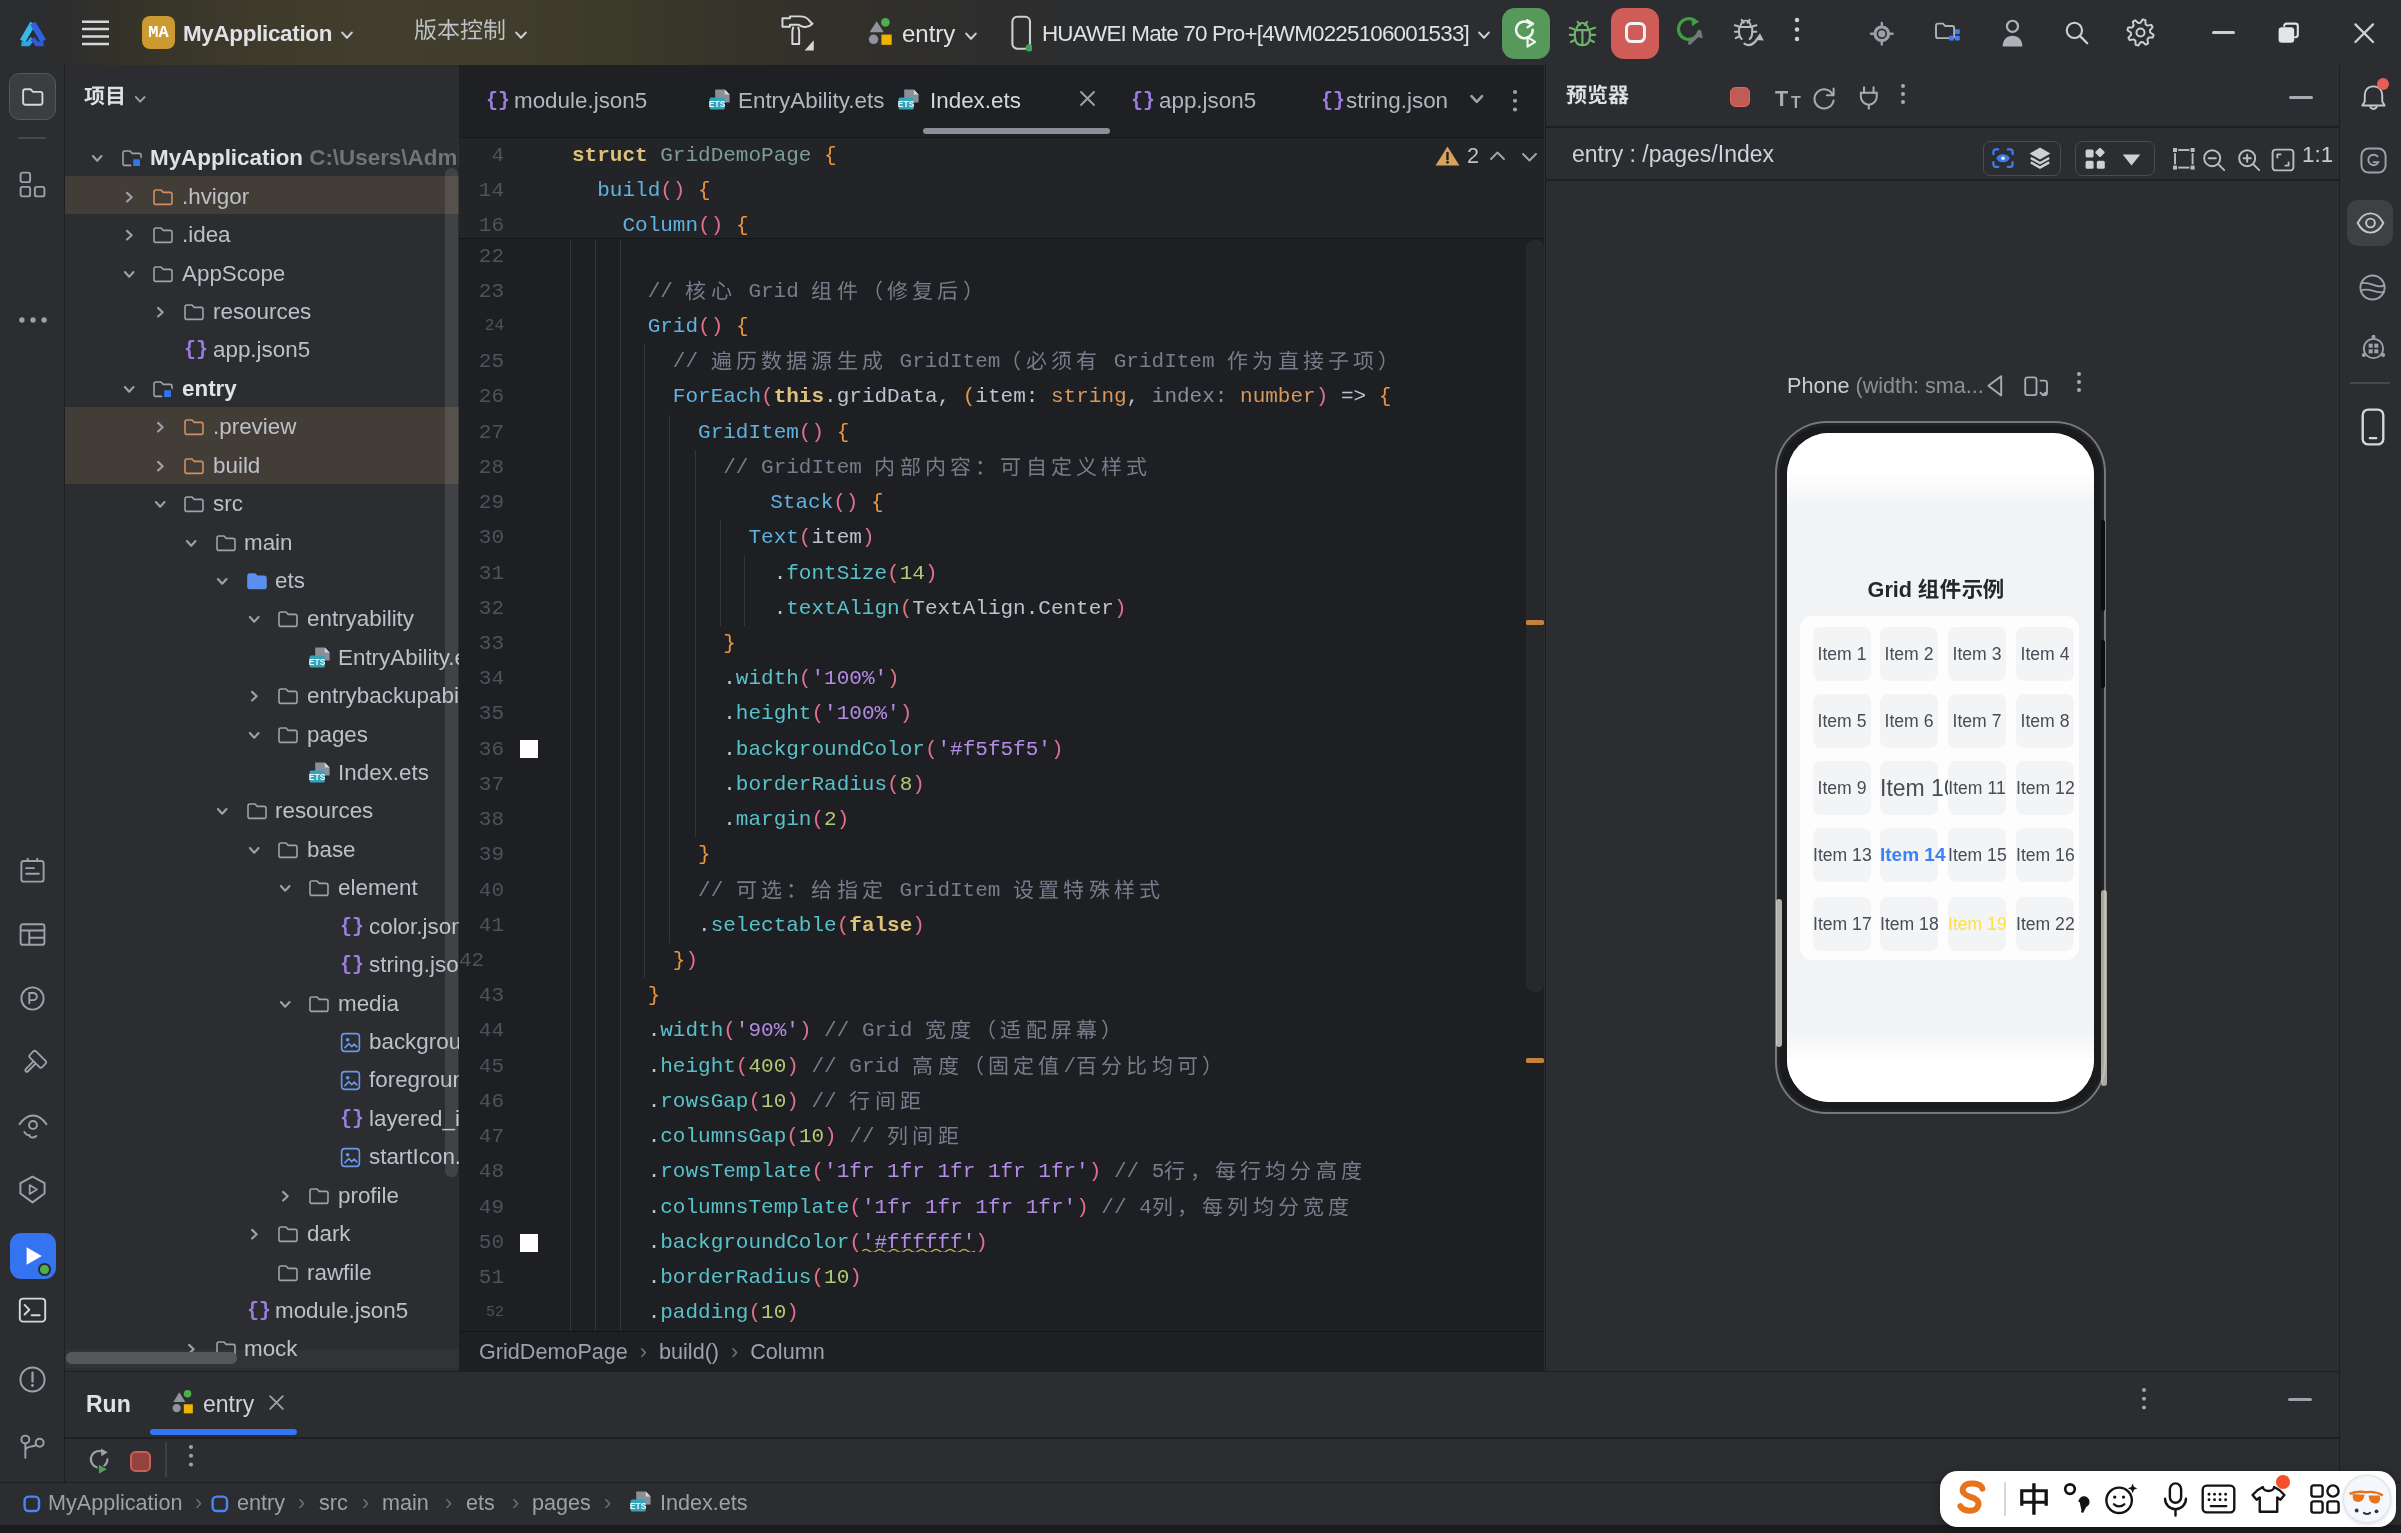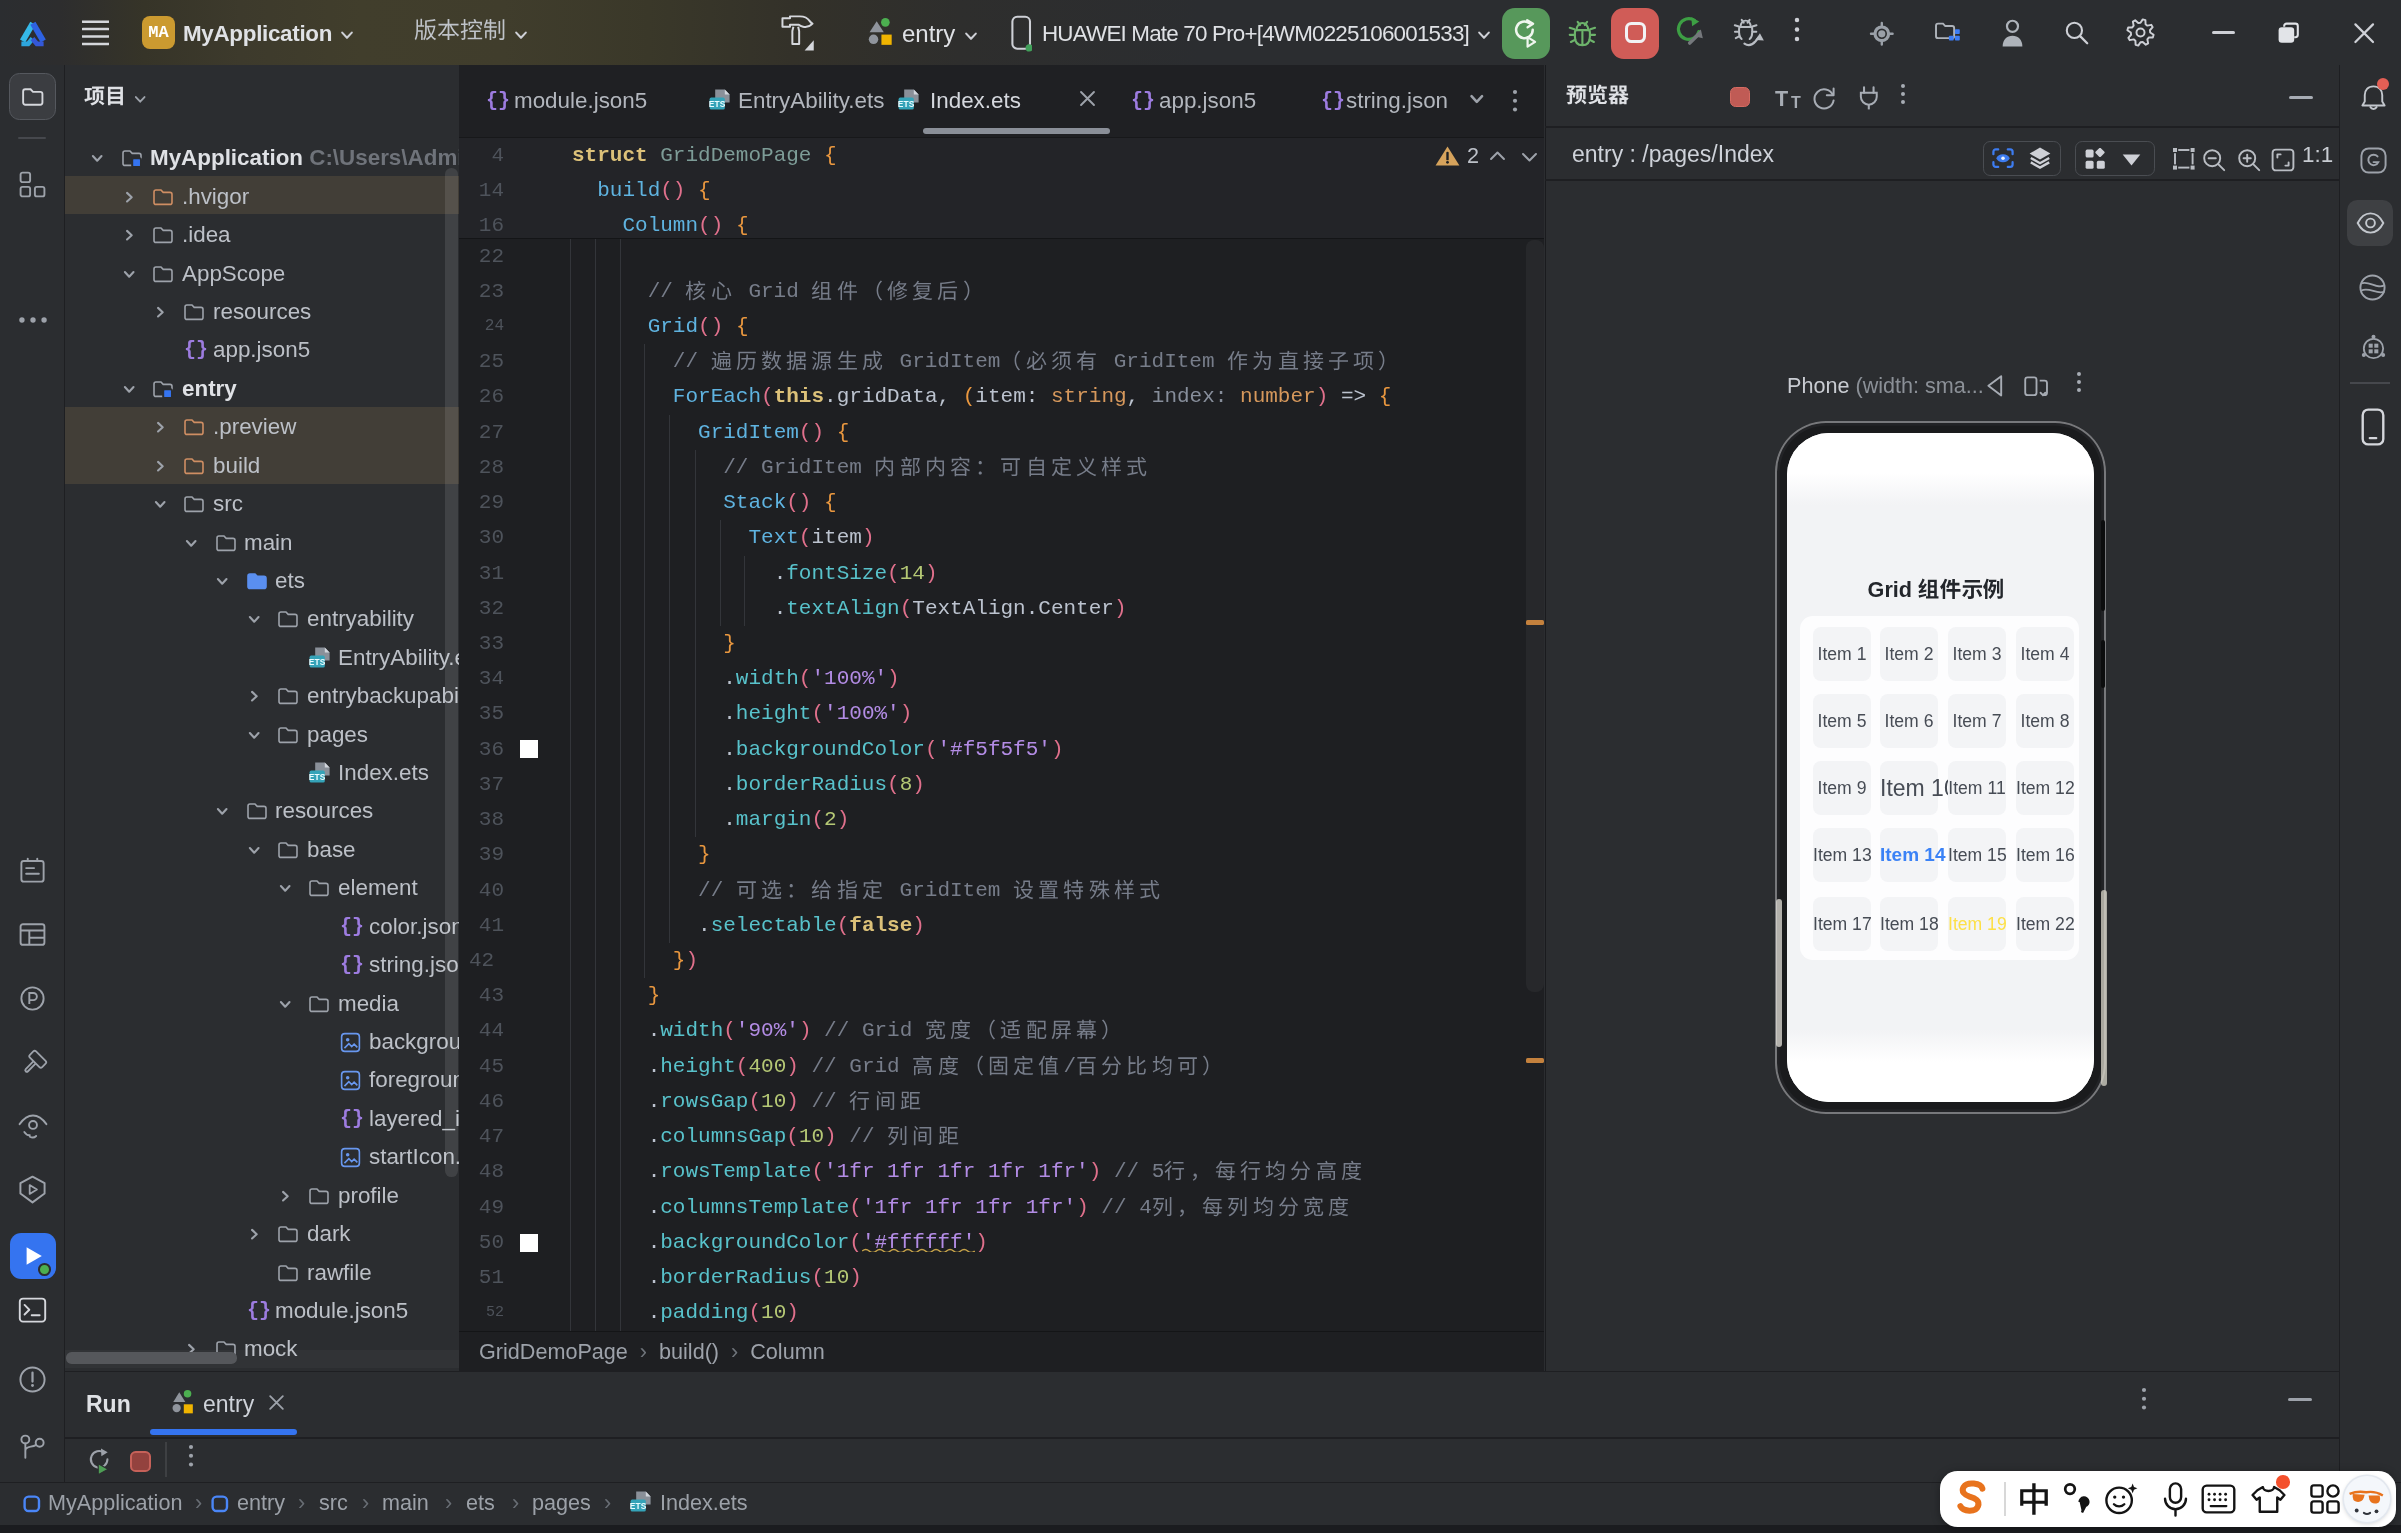--- a/index.html
+++ b/index.html
@@ -534,21 +534,21 @@
         </svg><svg class="ck" style="width:21px;height:21px;margin-right:4.2px;vertical-align:-4.1px" viewBox="0 0 1000 1000">
           <path fill="#777d8a" d="M224 502C203 683 148 826 36 913C54 924 85 949 97 963C164 905 212 829 247 736C339 909 489 944 698 944H932C935 922 949 886 960 868C911 869 739 869 702 869C643 869 588 866 538 857V655H836V585H538V421H795V348H211V421H460V836C378 805 315 746 276 641C286 600 294 556 300 510ZM426 54C443 84 461 122 472 153H82V371H156V224H841V371H918V153H558C548 120 522 70 500 33Z"></path>
         </svg><svg class="ck" style="width:21px;height:21px;margin-right:4.2px;vertical-align:-4.1px" viewBox="0 0 1000 1000">
           <path fill="#777d8a" d="M413 61C449 136 494 238 512 304L580 276C560 210 516 112 478 36ZM792 113C730 305 638 475 503 612C377 485 279 327 214 155L145 177C218 364 318 531 447 666C338 762 203 840 36 895C50 911 68 940 77 959C249 899 388 818 501 718C616 824 752 907 910 959C922 939 945 908 962 892C808 845 672 766 558 664C701 519 798 341 869 137Z"></path>
         </svg><svg class="ck" style="width:21px;height:21px;margin-right:4.2px;vertical-align:-4.1px" viewBox="0 0 1000 1000">
           <path fill="#777d8a" d="M441 69C475 120 511 188 525 231L595 202C580 159 542 94 507 44ZM822 37C800 96 762 176 728 232H399V301H624V439H430V508H624V649H361V720H624V959H699V720H947V649H699V508H895V439H699V301H928V232H807C837 182 870 119 898 63ZM183 40V233H55V303H183C154 439 93 599 31 683C44 701 63 734 71 756C112 695 152 599 183 498V959H255V440C282 490 313 548 326 581L373 525C356 497 282 382 255 346V303H361V233H255V40Z"></path>
         </svg><svg class="ck" style="width:21px;height:21px;margin-right:4.2px;vertical-align:-4.1px" viewBox="0 0 1000 1000">
           <path fill="#777d8a" d="M709 89C761 125 823 179 853 215L905 168C875 133 811 82 760 47ZM565 44C565 106 567 167 570 227H55V300H575C601 672 685 962 849 962C926 962 954 911 967 736C946 728 918 711 901 694C894 828 883 884 855 884C756 884 678 639 653 300H947V227H649C646 168 645 107 645 44ZM59 856 83 930C211 902 395 860 565 820L559 752L345 798V522H532V449H90V522H270V813Z"></path>
         </svg></span></div>
 <div style="position:absolute;left:459px;top:485px;width:45px;height:35px;line-height:35px;font-family:'Liberation Mono',monospace;font-size:21px;color:#4e535b;text-align:right;white-space:pre">29</div>
-<div style="position:absolute;left:572px;top:485px;height:35px;line-height:35px;font-family:'Liberation Mono',monospace;font-size:21px;white-space:pre">            <span style="color:#5fb3e0;">Stack</span><span style="color:#e0708c;">()</span> <span style="color:#e9973f;">{</span></div>
+<div style="position:absolute;left:572px;top:485px;height:35px;line-height:35px;font-family:'Liberation Mono',monospace;font-size:21px;white-space:pre">            <span style="color:#5fb3e0;margin-left:47px;">Stack</span><span style="color:#e0708c;">()</span> <span style="color:#e9973f;">{</span></div>
 <div style="position:absolute;left:459px;top:520px;width:45px;height:35px;line-height:35px;font-family:'Liberation Mono',monospace;font-size:21px;color:#4e535b;text-align:right;white-space:pre">30</div>
 <div style="position:absolute;left:572px;top:520px;height:35px;line-height:35px;font-family:'Liberation Mono',monospace;font-size:21px;white-space:pre">              <span style="color:#5fb3e0;">Text</span><span style="color:#e0708c;">(</span><span style="color:#bcc3cf;">item</span><span style="color:#e0708c;">)</span></div>
 <div style="position:absolute;left:459px;top:556px;width:45px;height:35px;line-height:35px;font-family:'Liberation Mono',monospace;font-size:21px;color:#4e535b;text-align:right;white-space:pre">31</div>
 <div style="position:absolute;left:572px;top:556px;height:35px;line-height:35px;font-family:'Liberation Mono',monospace;font-size:21px;white-space:pre">                <span style="color:#bcc3cf;">.</span><span style="color:#58c2cb;">fontSize</span><span style="color:#e0708c;">(</span><span style="color:#b5c875;">14</span><span style="color:#e0708c;">)</span></div>
 <div style="position:absolute;left:459px;top:591px;width:45px;height:35px;line-height:35px;font-family:'Liberation Mono',monospace;font-size:21px;color:#4e535b;text-align:right;white-space:pre">32</div>
 <div style="position:absolute;left:572px;top:591px;height:35px;line-height:35px;font-family:'Liberation Mono',monospace;font-size:21px;white-space:pre">                <span style="color:#bcc3cf;">.</span><span style="color:#58c2cb;">textAlign</span><span style="color:#e0708c;">(</span><span style="color:#bcc3cf;">TextAlign.Center</span><span style="color:#e0708c;">)</span></div>
 <div style="position:absolute;left:459px;top:626px;width:45px;height:35px;line-height:35px;font-family:'Liberation Mono',monospace;font-size:21px;color:#4e535b;text-align:right;white-space:pre">33</div>
 <div style="position:absolute;left:572px;top:626px;height:35px;line-height:35px;font-family:'Liberation Mono',monospace;font-size:21px;white-space:pre">            <span style="color:#e9973f;">}</span></div>
 <div style="position:absolute;left:459px;top:661px;width:45px;height:35px;line-height:35px;font-family:'Liberation Mono',monospace;font-size:21px;color:#4e535b;text-align:right;white-space:pre">34</div>
 <div style="position:absolute;left:572px;top:661px;height:35px;line-height:35px;font-family:'Liberation Mono',monospace;font-size:21px;white-space:pre">            <span style="color:#bcc3cf;">.</span><span style="color:#58c2cb;">width</span><span style="color:#e0708c;">(</span><span style="color:#b38ce5;">'100%'</span><span style="color:#e0708c;">)</span></div>
@@ -583,21 +583,21 @@
           <path fill="#777d8a" d="M457 668C506 717 559 786 580 832L640 793C616 747 562 681 513 634ZM642 39V148H447V218H642V344H389V415H764V534H405V605H764V867C764 881 760 885 744 885C727 887 673 887 613 885C623 906 633 938 636 960C712 960 764 958 795 947C827 935 836 913 836 867V605H952V534H836V415H958V344H713V218H912V148H713V39ZM97 117C88 242 69 372 39 456C54 462 84 478 97 488C112 442 125 383 136 318H212V563C149 581 92 598 47 610L63 686L212 638V960H284V615L387 581L381 511L284 541V318H379V246H284V41H212V246H147C152 207 156 168 160 128Z"></path>
         </svg><svg class="ck" style="width:21px;height:21px;margin-right:4.2px;vertical-align:-4.1px" viewBox="0 0 1000 1000">
           <path fill="#777d8a" d="M649 46V226H547C559 186 569 145 577 102L507 91C488 203 454 313 401 387L412 300L369 289L357 292H215C227 248 237 202 246 155H440V86H54V155H177C148 312 100 458 27 553C42 567 67 595 77 609C125 542 164 456 195 360H337C327 436 313 505 294 565C259 539 214 511 178 490L138 547C180 573 231 608 267 638C216 761 144 846 52 901C67 912 91 940 101 956C249 863 354 688 399 401C416 410 442 426 454 435C481 397 504 349 525 295H649V470H410V538H612C548 656 443 769 339 827C355 841 379 866 390 885C486 824 582 719 649 601V965H720V587C773 701 850 811 927 874C939 855 963 829 980 816C897 758 812 649 759 538H956V470H720V295H918V226H720V46Z"></path>
         </svg><svg class="ck" style="width:21px;height:21px;margin-right:4.2px;vertical-align:-4.1px" viewBox="0 0 1000 1000">
           <path fill="#777d8a" d="M441 69C475 120 511 188 525 231L595 202C580 159 542 94 507 44ZM822 37C800 96 762 176 728 232H399V301H624V439H430V508H624V649H361V720H624V959H699V720H947V649H699V508H895V439H699V301H928V232H807C837 182 870 119 898 63ZM183 40V233H55V303H183C154 439 93 599 31 683C44 701 63 734 71 756C112 695 152 599 183 498V959H255V440C282 490 313 548 326 581L373 525C356 497 282 382 255 346V303H361V233H255V40Z"></path>
         </svg><svg class="ck" style="width:21px;height:21px;margin-right:4.2px;vertical-align:-4.1px" viewBox="0 0 1000 1000">
           <path fill="#777d8a" d="M709 89C761 125 823 179 853 215L905 168C875 133 811 82 760 47ZM565 44C565 106 567 167 570 227H55V300H575C601 672 685 962 849 962C926 962 954 911 967 736C946 728 918 711 901 694C894 828 883 884 855 884C756 884 678 639 653 300H947V227H649C646 168 645 107 645 44ZM59 856 83 930C211 902 395 860 565 820L559 752L345 798V522H532V449H90V522H270V813Z"></path>
         </svg></span></div>
 <div style="position:absolute;left:459px;top:908px;width:45px;height:35px;line-height:35px;font-family:'Liberation Mono',monospace;font-size:21px;color:#4e535b;text-align:right;white-space:pre">41</div>
 <div style="position:absolute;left:572px;top:908px;height:35px;line-height:35px;font-family:'Liberation Mono',monospace;font-size:21px;white-space:pre">          <span style="color:#bcc3cf;">.</span><span style="color:#58c2cb;">selectable</span><span style="color:#e0708c;">(</span><span style="color:#dcc179;font-weight:700;">false</span><span style="color:#e0708c;">)</span></div>
-<div style="position:absolute;left:459px;top:943px;width:45px;height:35px;line-height:35px;font-family:'Liberation Mono',monospace;font-size:21px;color:#4e535b;text-align:center;white-space:pre">42</div>
+<div style="position:absolute;left:459px;top:943px;width:45px;height:35px;line-height:35px;font-family:'Liberation Mono',monospace;font-size:21px;color:#4e535b;text-align:left;white-space:pre">42</div>
 <div style="position:absolute;left:572px;top:943px;height:35px;line-height:35px;font-family:'Liberation Mono',monospace;font-size:21px;white-space:pre">        <span style="color:#e9973f;">}</span><span style="color:#e0708c;">)</span></div>
 <div style="position:absolute;left:459px;top:978px;width:45px;height:35px;line-height:35px;font-family:'Liberation Mono',monospace;font-size:21px;color:#4e535b;text-align:right;white-space:pre">43</div>
 <div style="position:absolute;left:572px;top:978px;height:35px;line-height:35px;font-family:'Liberation Mono',monospace;font-size:21px;white-space:pre">      <span style="color:#e9973f;">}</span></div>
 <div style="position:absolute;left:459px;top:1013px;width:45px;height:35px;line-height:35px;font-family:'Liberation Mono',monospace;font-size:21px;color:#4e535b;text-align:right;white-space:pre">44</div>
 <div style="position:absolute;left:572px;top:1013px;height:35px;line-height:35px;font-family:'Liberation Mono',monospace;font-size:21px;white-space:pre">      <span style="color:#bcc3cf;">.</span><span style="color:#58c2cb;">width</span><span style="color:#e0708c;">(</span><span style="color:#b38ce5;">'90%'</span><span style="color:#e0708c;">)</span> <span style="color:#777d8a">// Grid <svg class="ck" style="width:21px;height:21px;margin-right:4.2px;vertical-align:-4.1px" viewBox="0 0 1000 1000">
           <path fill="#777d8a" d="M523 690V851C523 927 550 948 652 948C674 948 814 948 837 948C929 948 952 912 961 760C941 755 910 744 893 731C888 863 881 881 832 881C800 881 682 881 658 881C607 881 598 877 598 850V690ZM441 564V643C441 724 413 835 42 912C60 928 83 957 92 975C477 885 521 750 521 645V564ZM201 463V779H276V528H719V773H797V463ZM432 52C445 76 458 104 470 129H76V312H146V194H853V312H926V129H561C549 99 528 59 510 30ZM597 230V295H404V229H327V295H174V356H327V428H404V356H597V429H672V356H828V295H672V230Z"></path>
         </svg><svg class="ck" style="width:21px;height:21px;margin-right:4.2px;vertical-align:-4.1px" viewBox="0 0 1000 1000">
           <path fill="#777d8a" d="M386 236V323H225V385H386V551H775V385H937V323H775V236H701V323H458V236ZM701 385V491H458V385ZM757 677C713 729 651 770 579 802C508 769 450 727 408 677ZM239 615V677H369L335 691C376 747 431 794 497 833C403 863 298 881 192 890C203 907 217 936 222 954C347 940 469 915 576 873C675 917 792 945 918 960C927 941 946 911 962 895C852 885 749 865 660 834C748 787 821 723 867 637L820 612L807 615ZM473 53C487 79 502 111 513 139H126V412C126 561 119 775 37 926C56 932 89 948 104 960C188 802 201 571 201 411V210H948V139H598C586 107 566 67 548 35Z"></path>
         </svg><svg class="ck" style="width:21px;height:21px;margin-right:4.2px;vertical-align:-4.1px" viewBox="0 0 1000 1000">
           <path fill="#777d8a" d="M695 500C695 695 774 854 894 976L954 945C839 826 768 678 768 500C768 322 839 174 954 55L894 24C774 146 695 305 695 500Z"></path>

